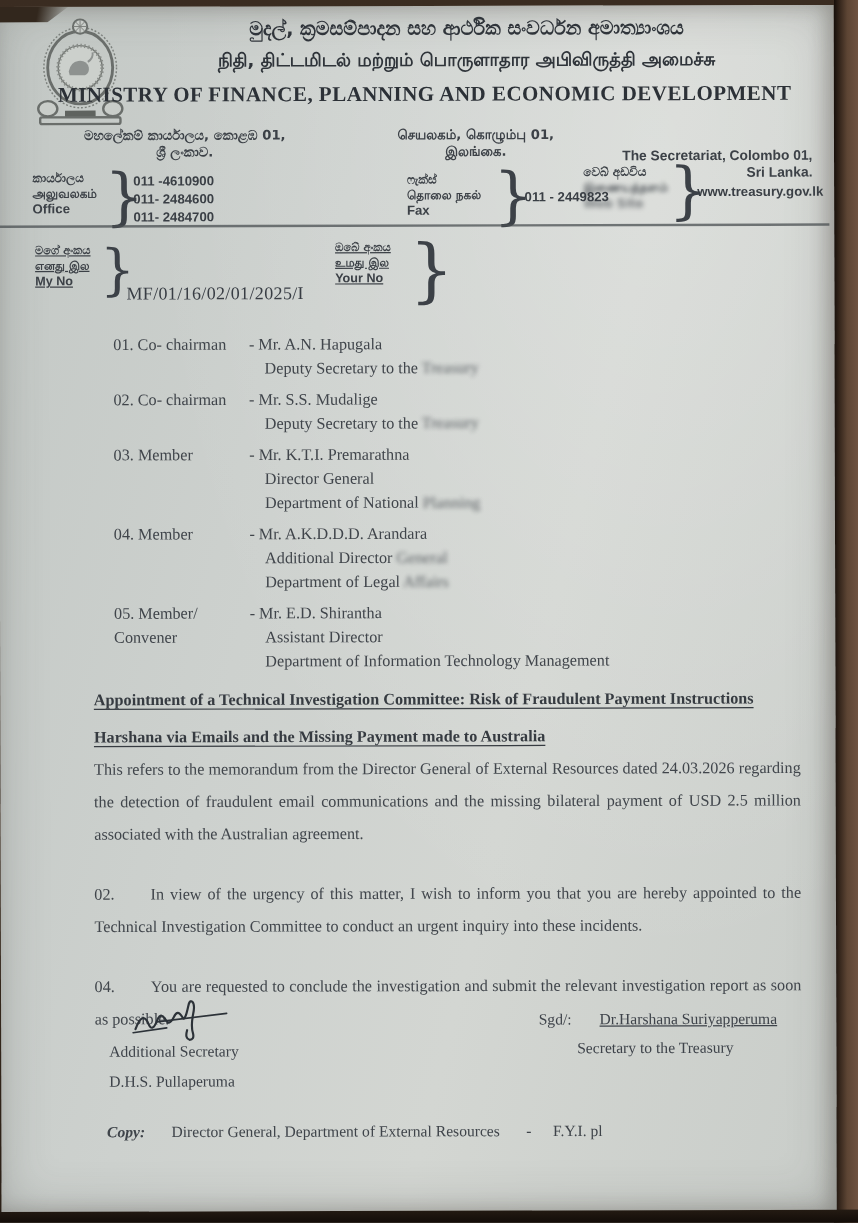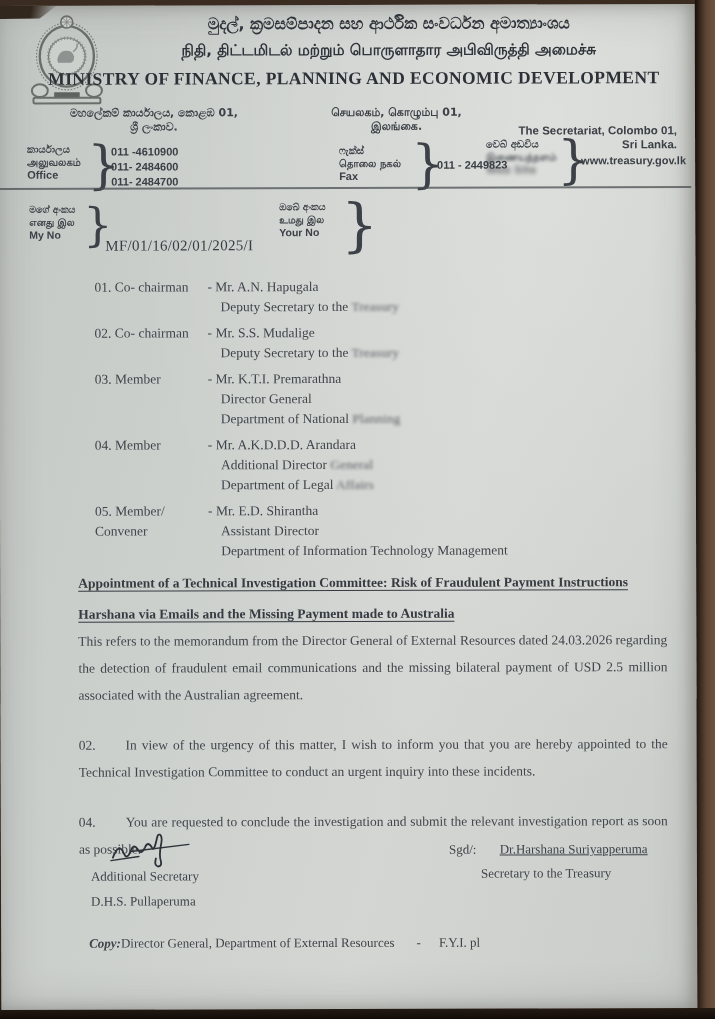--- a/index.html
+++ b/index.html
@@ -43,21 +43,21 @@
   .addr{position:absolute;font-weight:bold;font-size:11px;line-height:14px;text-align:center;}
   .addr.si{left:20px;top:0;width:270px;font-family:"DejaVu Sans",sans-serif;}
   .addr.ta{left:330px;top:0;width:135px;font-family:"DejaVu Sans",sans-serif;}
   .addr.en{left:468px;top:18px;width:210px;font-size:11.5px;text-align:right;}
   .lblstack{position:absolute;font-weight:bold;font-size:10px;line-height:13px;font-family:"DejaVu Sans",sans-serif;}
   .brace{position:absolute;font-family:"DejaVu Serif",serif;font-weight:normal;color:#3c4147;}
   .vals{position:absolute;font-weight:bold;font-size:11px;line-height:15px;color:#3a3f45;}
   .rule{position:absolute;top:182px;left:0;width:692px;height:0;border-top:2px solid #4a4f52;opacity:.75;}
   
   .refrow{position:absolute;top:190px;left:0;width:696px;}
-  .ref-lbl{position:absolute;font-family:"DejaVu Sans",sans-serif;font-weight:bold;font-size:9.5px;line-height:12.5px;color:#3c4147;}
+  .ref-lbl{position:absolute;font-family:"DejaVu Sans",sans-serif;font-weight:bold;font-size:9.5px;line-height:12.5px;color:#3c4147;text-decoration:underline;}
   .ref-val{position:absolute;font-size:15px;color:#383d44;letter-spacing:.3px;}
   
   .members{position:absolute;top:272px;left:95px;width:560px;font-size:13.5px;color:#40454b;}
   .mrow{display:grid;grid-template-columns:113px 1fr;margin-bottom:6px;line-height:20px;}
   .mlines .ln{padding-left:13px;}
   .mlines .ln.first{padding-left:0;}
   
   .subject{position:absolute;top:562px;left:78px;width:600px;font-weight:bold;font-size:13.5px;
     line-height:31px;color:#363b41;}
   .subject .sline{text-decoration:underline;text-underline-offset:3px;}
@@ -65,21 +65,21 @@
   .paras{position:absolute;top:622px;left:78px;width:589px;font-size:13.5px;color:#41464c;}
   .para{text-align:justify;line-height:27px;margin-bottom:23px;}
   .pnum{margin-right:30px;}
   
   .sig-right{position:absolute;top:833px;left:448px;font-size:13px;color:#3e434a;line-height:24px;}
   .sig-right .t2{padding-left:32px;}
   .sig-left{position:absolute;top:828px;left:90px;font-size:13px;color:#3e434a;line-height:25px;}
   .sig-left svg{display:block;margin-left:18px;margin-bottom:-6px;}
   
   .copyline{position:absolute;top:930px;left:88px;font-size:13px;color:#3f444a;}
-  .copyline .clabel{font-weight:bold;font-style:italic;}
+  .copyline .clabel{font-weight:bold;font-style:italic;margin-right:22px;}
   .copyline .cdash{margin:0 18px 0 22px;}
   .bl{filter:blur(1.6px);opacity:.8;}
   .bl2{filter:blur(2.2px);opacity:.65;}
 </style>
 </head>
 <body>
 
 <div class="right-strip"></div>
 <div class="bottom-strip"></div>
 

